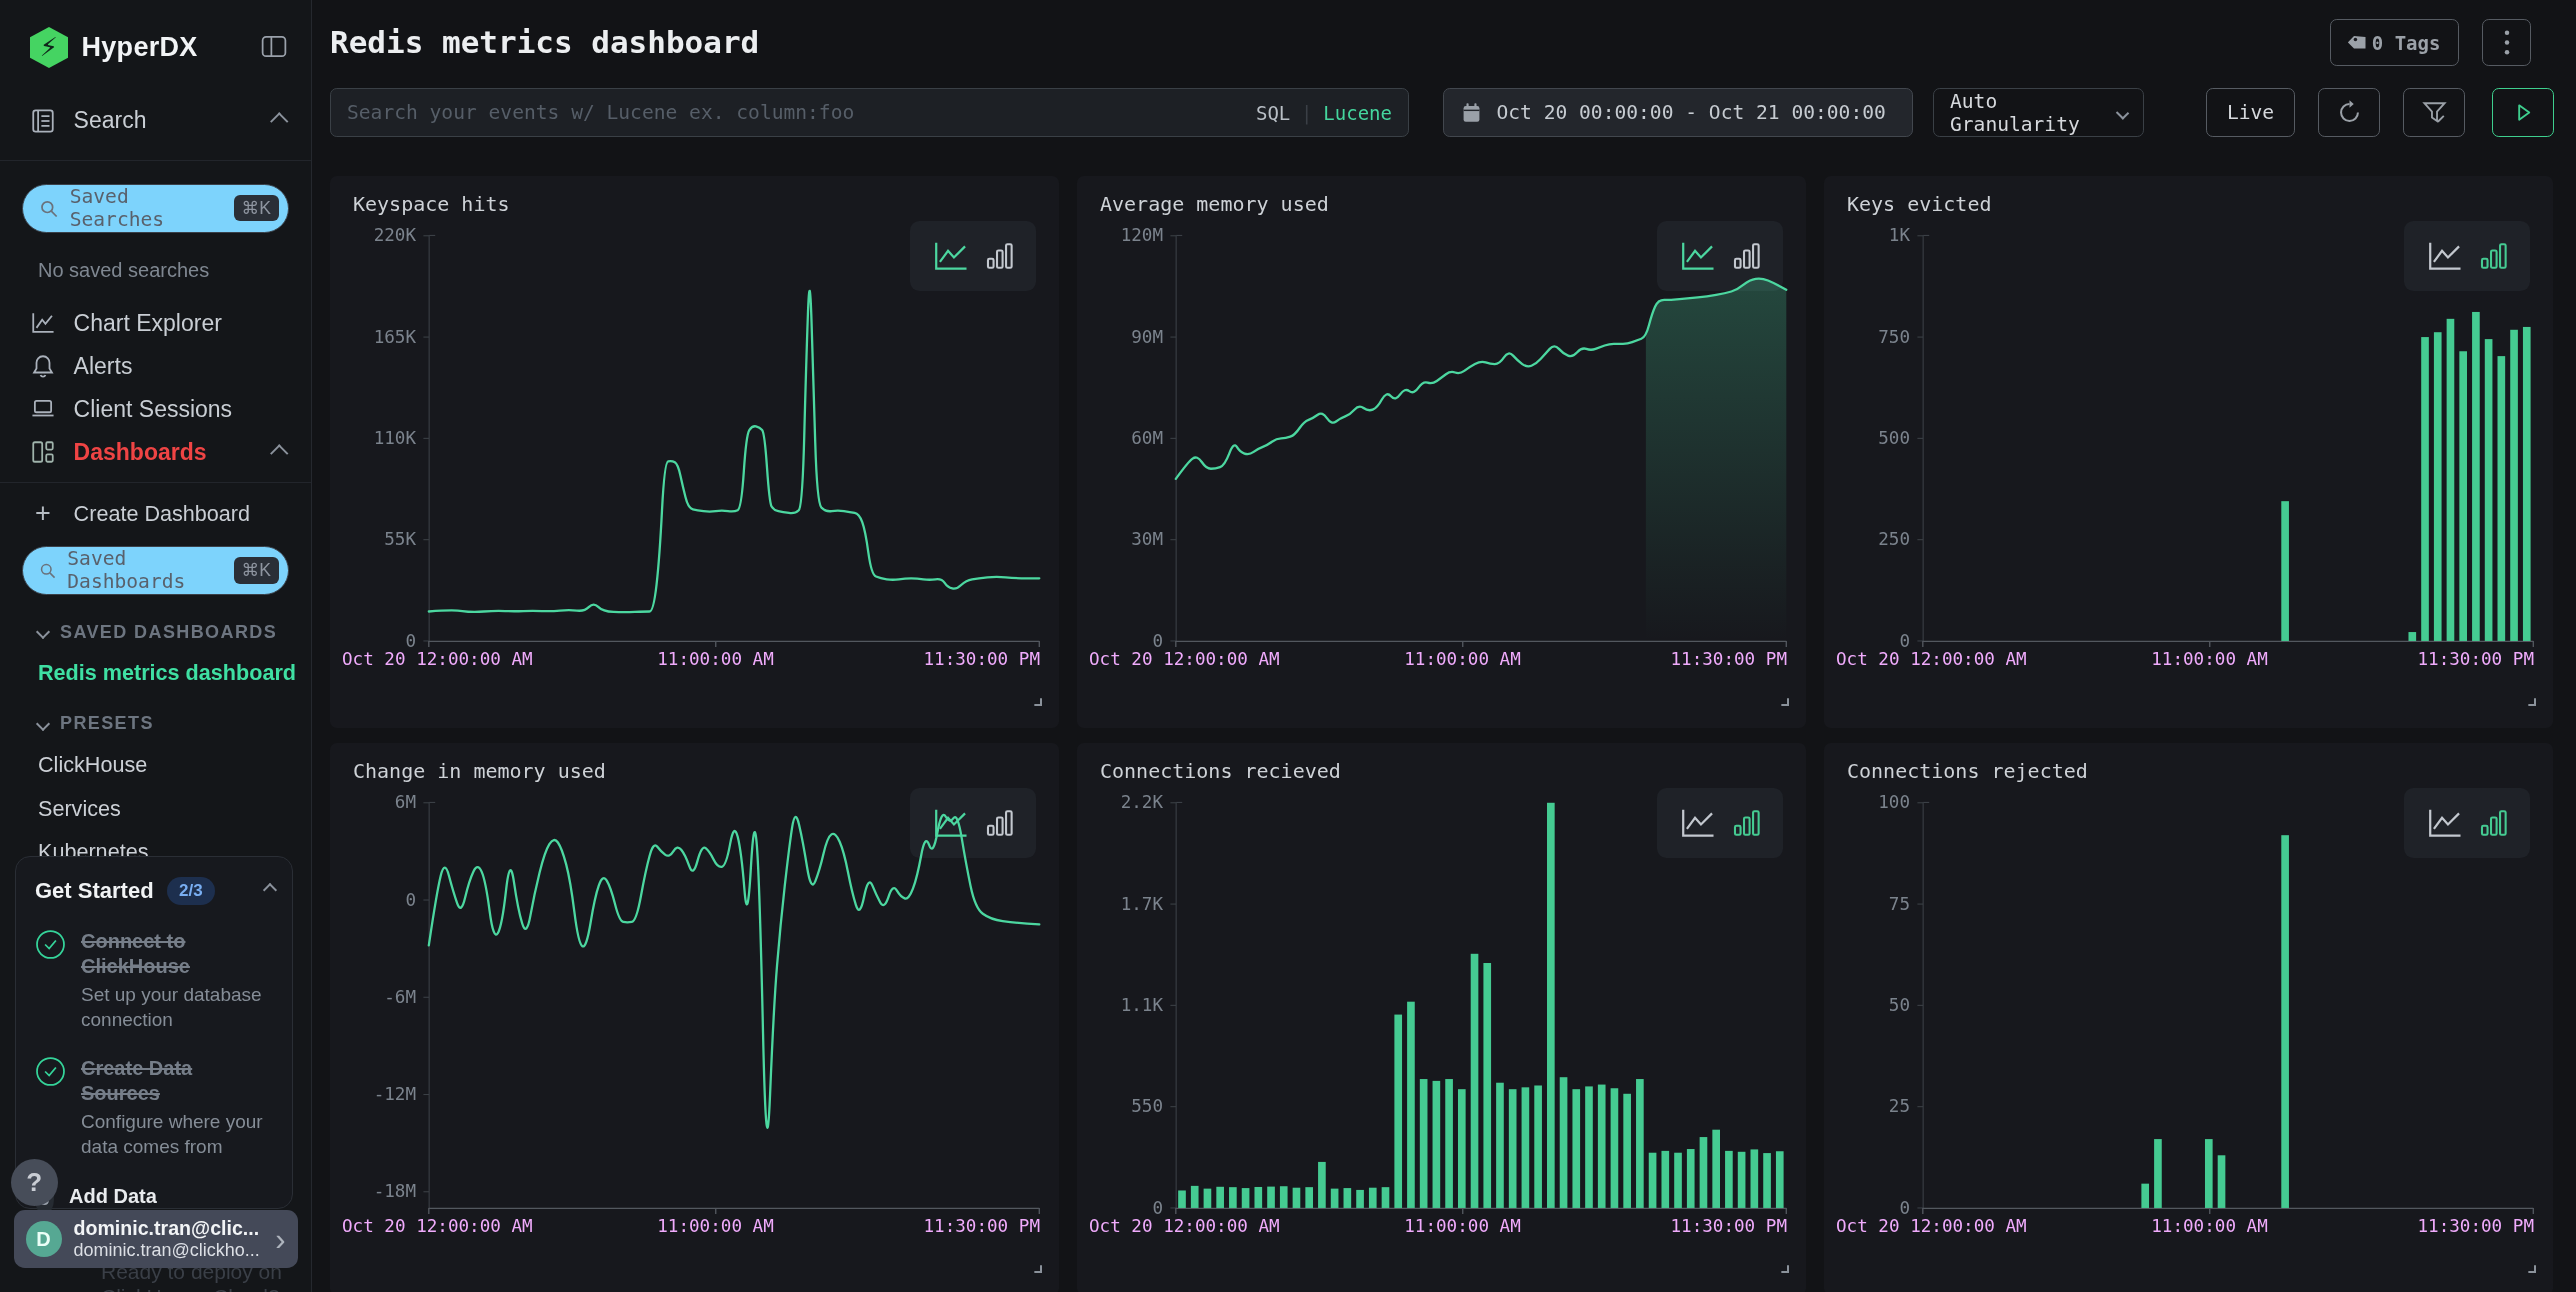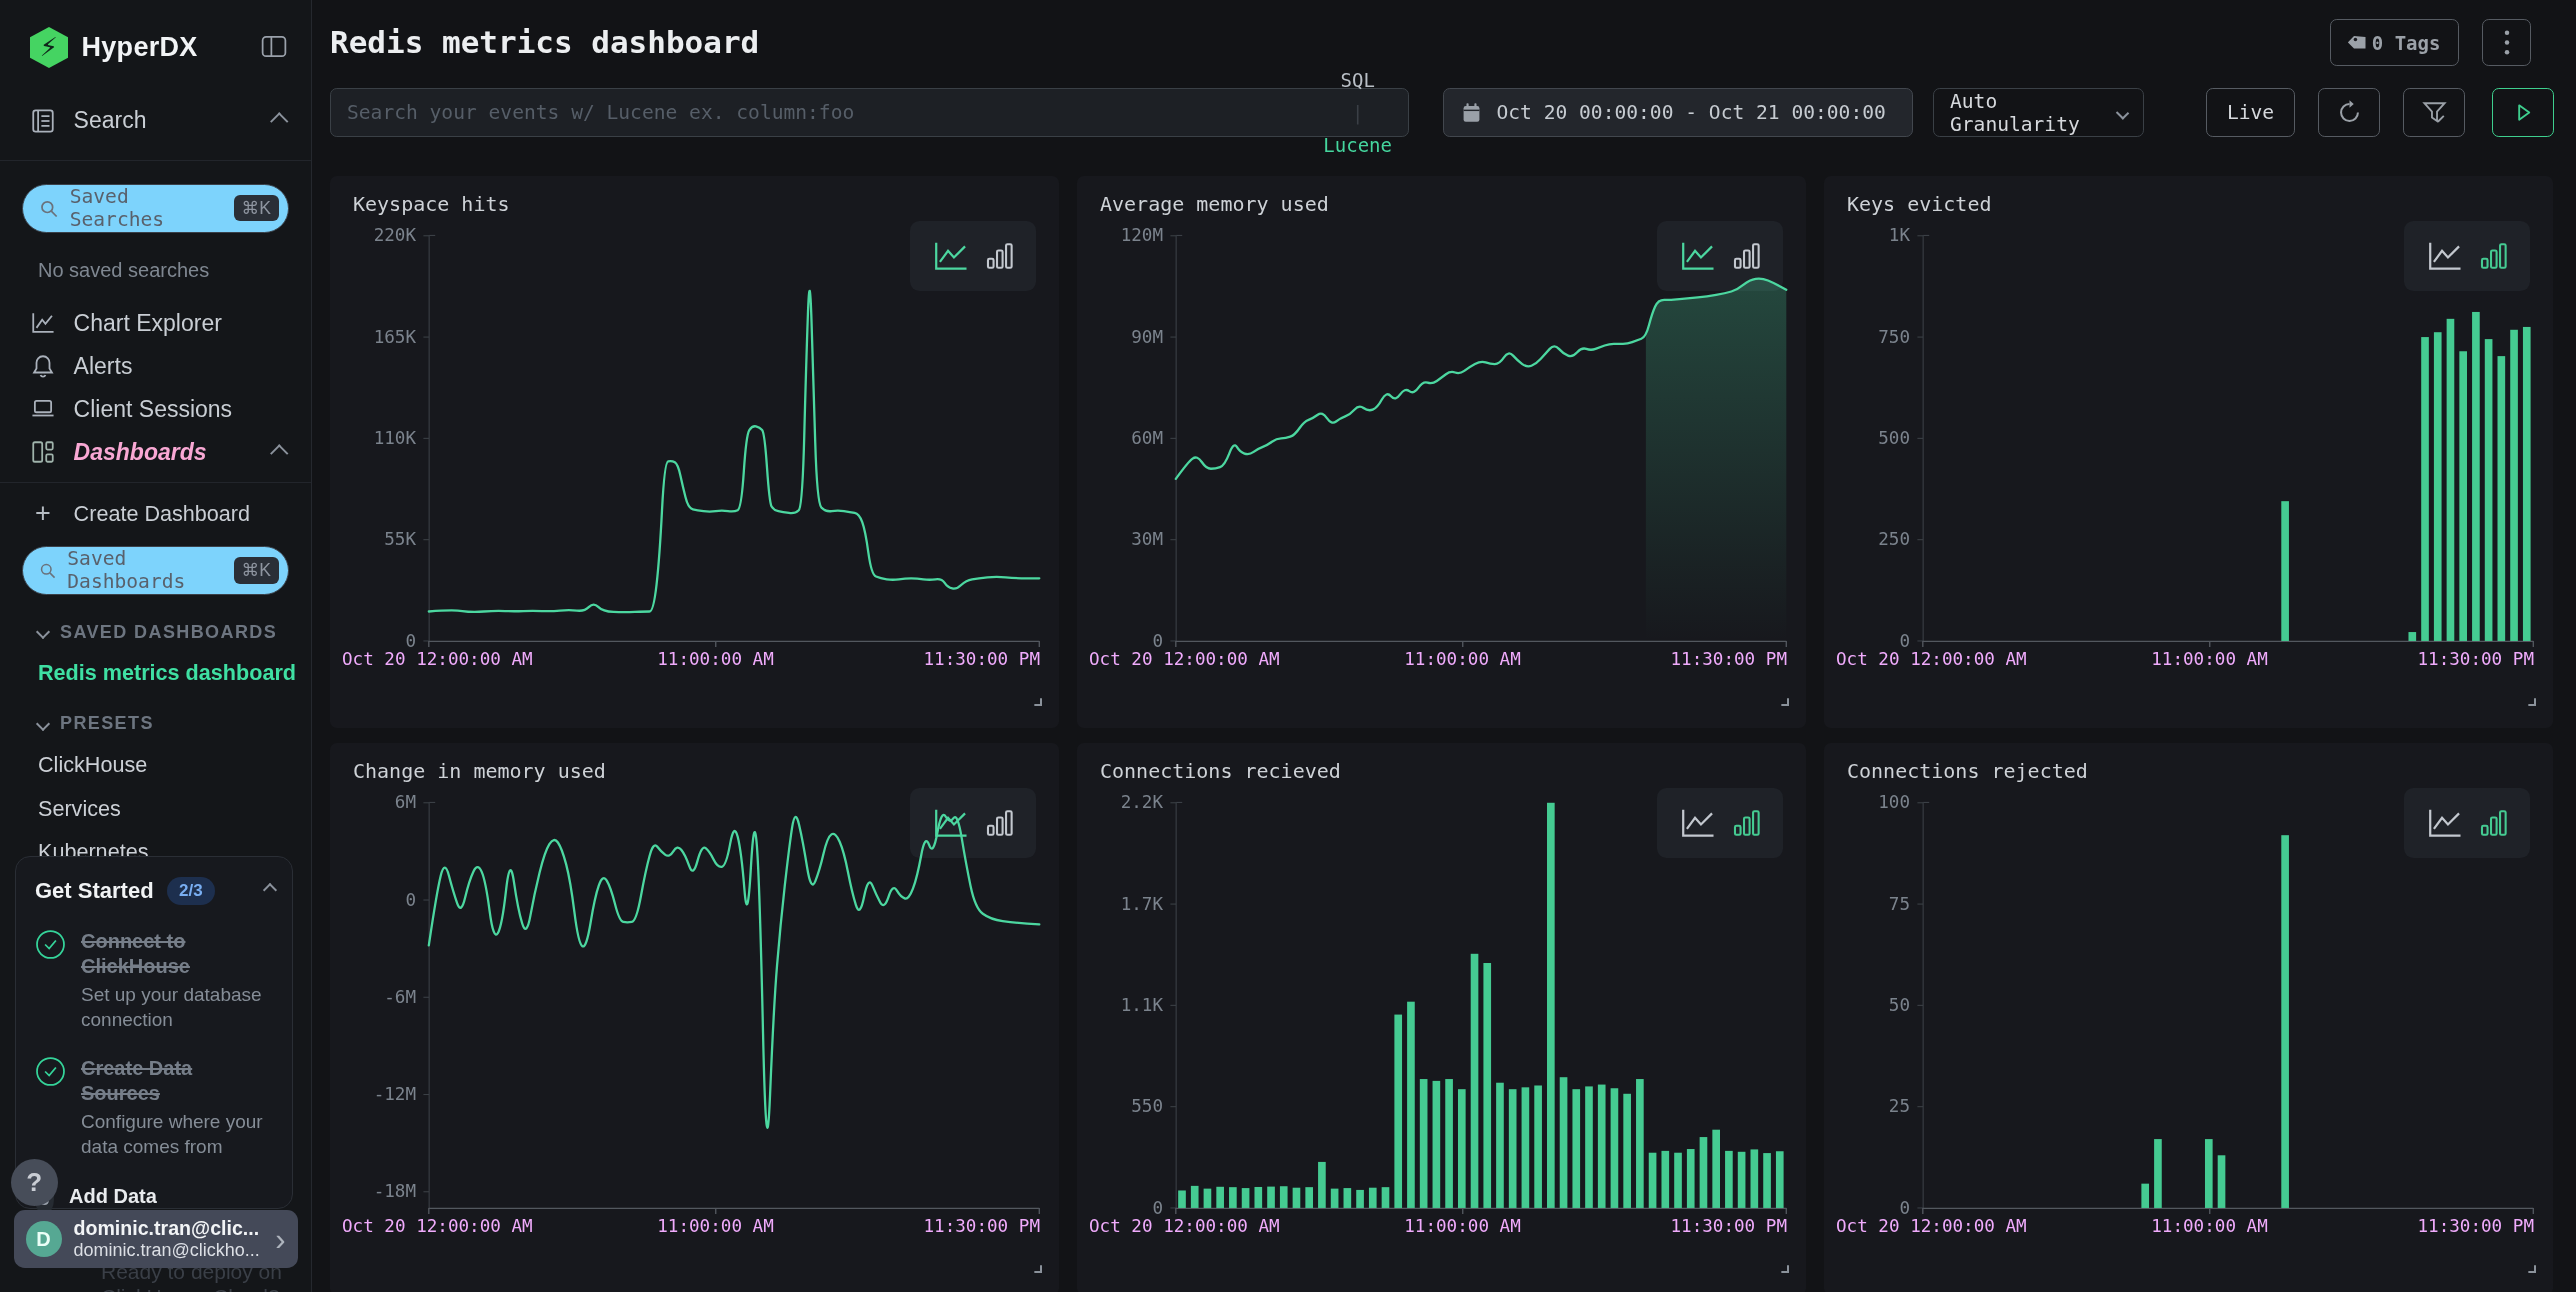--- a/index.html
+++ b/index.html
@@ -9,21 +9,21 @@
   .sidebar{position:absolute;left:0;top:0;width:311px;height:1293px;background:#141619;
     border-right:0.7px solid #25282e;overflow:hidden;z-index:10;}
   .brand-row{display:flex;align-items:center;padding:27px 23px 0 30px;}
   .brand-logo{width:38px;height:41px;background:#45d462;clip-path:polygon(50% 0,100% 25%,100% 75%,50% 100%,0 75%,0 25%);
     display:flex;align-items:center;justify-content:center;color:#10241a;font-size:26px;font-weight:bold;}
   .brand-name{margin-left:13.5px;font-size:27px;font-weight:700;color:#f2f4f6;letter-spacing:0.3px;}
   .collapse-btn{margin-left:auto;color:#9aa1ab;}
   .nav-row{display:flex;align-items:center;gap:17.6px;padding:0 27px 0 30px;height:43px;
     font-size:23px;color:#c9ced4;cursor:pointer;}
   .nav-row .chev-wrap{margin-left:auto;}
-  .nav-green{color:#f9a8d4;font-weight:700;font-style:italic;}
+  .nav-green{color:#ef4444;font-weight:700;}
   .divider{border-top:0.7px solid #22252b;margin-top:17.6px;}
   .pill{margin:23px 21.6px 0;height:47px;border:1.4px solid #3a4049;border-radius:26px;background:#7dd3fc;
     display:flex;align-items:center;gap:10.8px;padding:0 9.5px 0 15px;}
   .pill .ph{font-size:19.6px;color:#59616c;}
   .kbd{margin-left:auto;background:#2a2f37;border-radius:6px;padding:2.7px 8px;font-size:17.6px;color:#8e95a0;}
   .muted-line{margin:26px 0 0 38px;font-size:20px;color:#7f8791;}
   .sec-head{display:flex;align-items:center;gap:12px;margin-top:27px;padding-left:38px;
     font-size:18px;letter-spacing:1.4px;color:#6d7580;font-weight:600;}
   .side-item{padding-left:38px;margin-top:17.6px;font-size:21.6px;color:#ccd0d6;cursor:pointer;}
   .active-dash{padding-left:38px;margin-top:17.6px;font-size:21.6px;font-weight:700;color:#3fe0a3;cursor:pointer;}
@@ -60,21 +60,21 @@
   .hdr-right{position:absolute;right:45px;top:19px;display:flex;gap:23px;align-items:center;}
   .tags-btn{height:45px;border:1.4px solid #565b62;border-radius:6.8px;display:flex;align-items:center;gap:2px;
     padding:0 17.6px;color:#9ba1a8;font-size:19px;font-weight:600;cursor:pointer;}
   .kebab-btn{width:47px;height:45px;border:1.4px solid #565b62;border-radius:6.8px;display:flex;align-items:center;
     justify-content:center;cursor:pointer;}
   
   .ctl{position:absolute;top:88px;height:49px;box-sizing:border-box;}
   .search-input{left:330px;width:1079px;border:1.4px solid #3a4046;border-radius:6.8px;background:#1d2025;
     display:flex;align-items:center;padding:0 16px;justify-content:flex-end;}
   .search-ph{font-size:19.6px;color:#565e68;}
-  .lang-toggle{margin-left:auto;display:flex;gap:10.8px;font-size:19px;align-items:center;flex-direction:column;}
+  .lang-toggle{margin-left:auto;display:flex;gap:10.8px;font-size:19px;align-items:center;}
   .lang-sql{color:#b9bfc6;cursor:pointer;}
   .lang-sep{color:#3a3f46;}
   .lang-lucene{color:#45d69e;cursor:pointer;}
   .date-box{left:1443px;width:470px;background:#23262c;border:1.4px solid #42474e;border-radius:6.8px;
     display:flex;align-items:center;gap:13.5px;padding:0 16px;color:#c6cbd1;font-size:19.6px;cursor:pointer;}
   .gran-box{left:1933px;width:211px;border:1.4px solid #3a4046;border-radius:6.8px;display:flex;align-items:center;
     justify-content:space-between;padding:0 16px;color:#d6d9dd;font-size:19.6px;cursor:pointer;}
   .live-btn{left:2206px;width:89px;border:1.4px solid #565b62;border-radius:6.8px;display:flex;align-items:center;
     justify-content:center;color:#d6d9dd;font-size:19.6px;cursor:pointer;}
   .sq-btn{width:62px;border:1.4px solid #565b62;border-radius:6.8px;display:flex;align-items:center;

